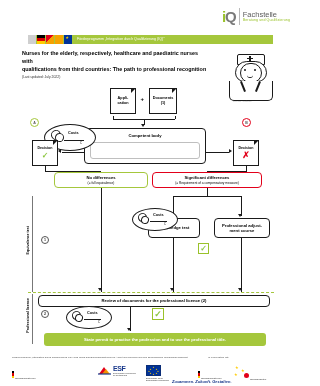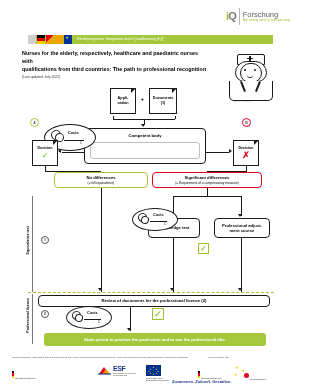--- a/index.html
+++ b/index.html
@@ -5,21 +5,21 @@
   html,body{margin:0;padding:0;}
   body{
     width:298px;height:386px;background:#ffffff;
     font-family:"Liberation Sans", sans-serif;
     color:#000;overflow:hidden;position:relative;
   }
   .page{position:absolute;inset:0;}
 
   
   .logo{position:absolute;right:8px;top:8px;display:flex;align-items:center;gap:3px;}
-  .logo-iq{font-size:11px;font-weight:bold;letter-spacing:-1px;line-height:1;}
+  .logo-iq{font-size:15px;font-weight:bold;letter-spacing:-1px;line-height:1;}
   .logo-i{color:#9ac22a;}
   .logo-q{color:#7a7a7a;}
   .logo-sep{width:1px;height:17px;background:#b9b9b9;}
   .logo-txt{line-height:1.05;}
   .logo-t1{font-size:7.5px;color:#5c5c5c;}
   .logo-t2{font-size:3.6px;color:#9ac22a;letter-spacing:.1px;}
 
   .banner{position:absolute;left:28px;top:34.5px;width:245px;height:9.5px;
     background:#a5c73c;display:flex;align-items:center;}
   .flagstrip{display:flex;height:9.5px;}
@@ -132,21 +132,21 @@
 </style>
 </head>
 <body>
 
 <div class="page">
 
   <div class="logo">
     <div class="logo-iq"><span class="logo-i">i</span><span class="logo-q">Q</span></div>
     <div class="logo-sep"></div>
     <div class="logo-txt">
-      <div class="logo-t1">Forschung</div>
+      <div class="logo-t1">Fachstelle</div>
       <div class="logo-t2">Beratung und Qualifizierung</div>
     </div>
   </div>
 
   <div class="banner">
     <div class="flagstrip">
       <i class="f-grey"></i>
       <i class="f-de"></i>
       <i class="f-esf"></i>
       <i class="f-or"></i>

